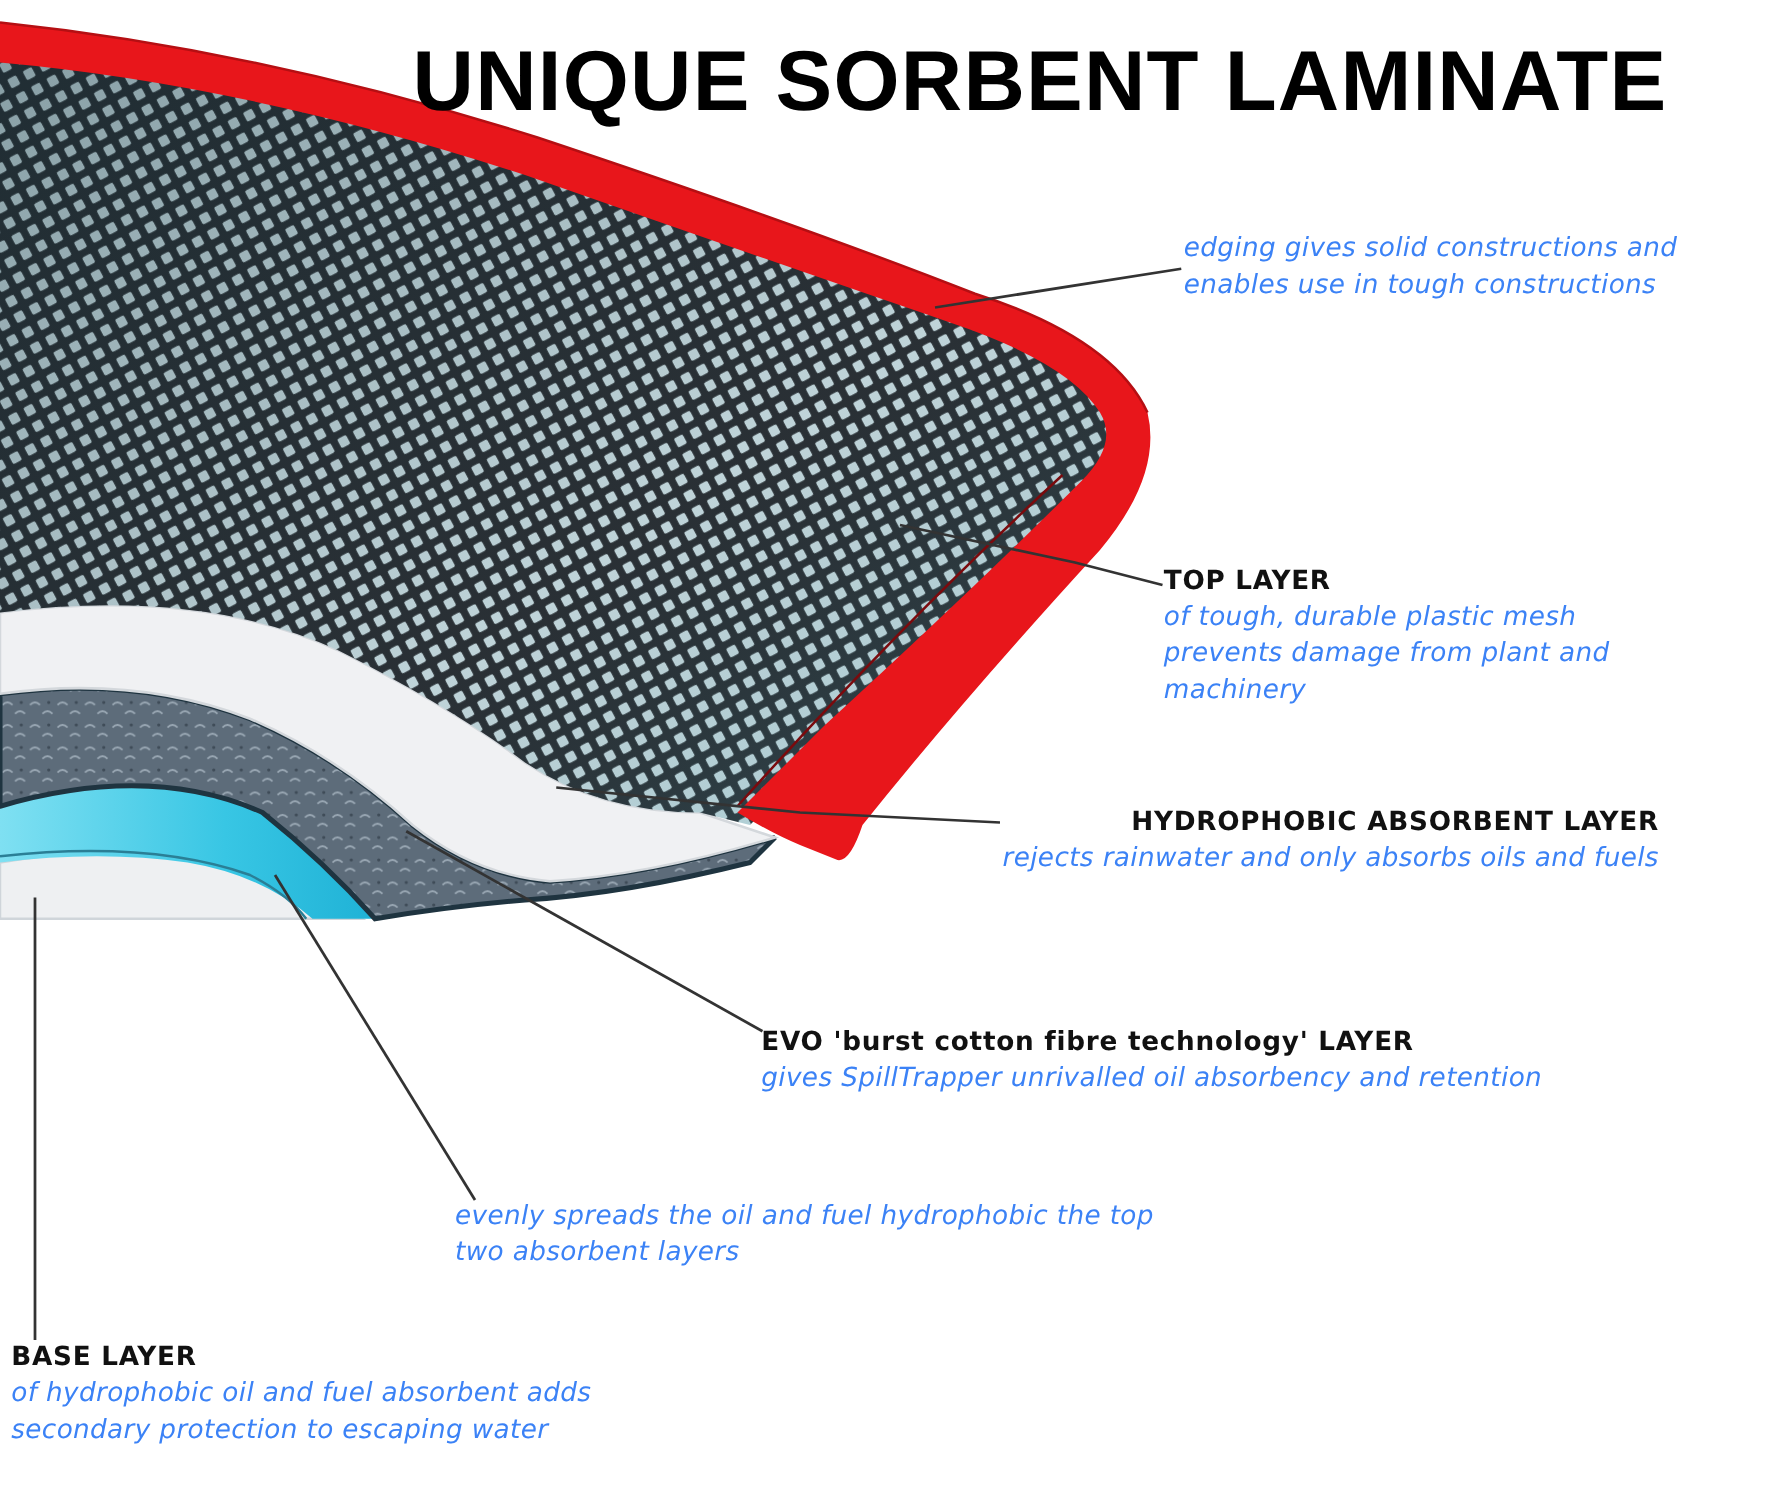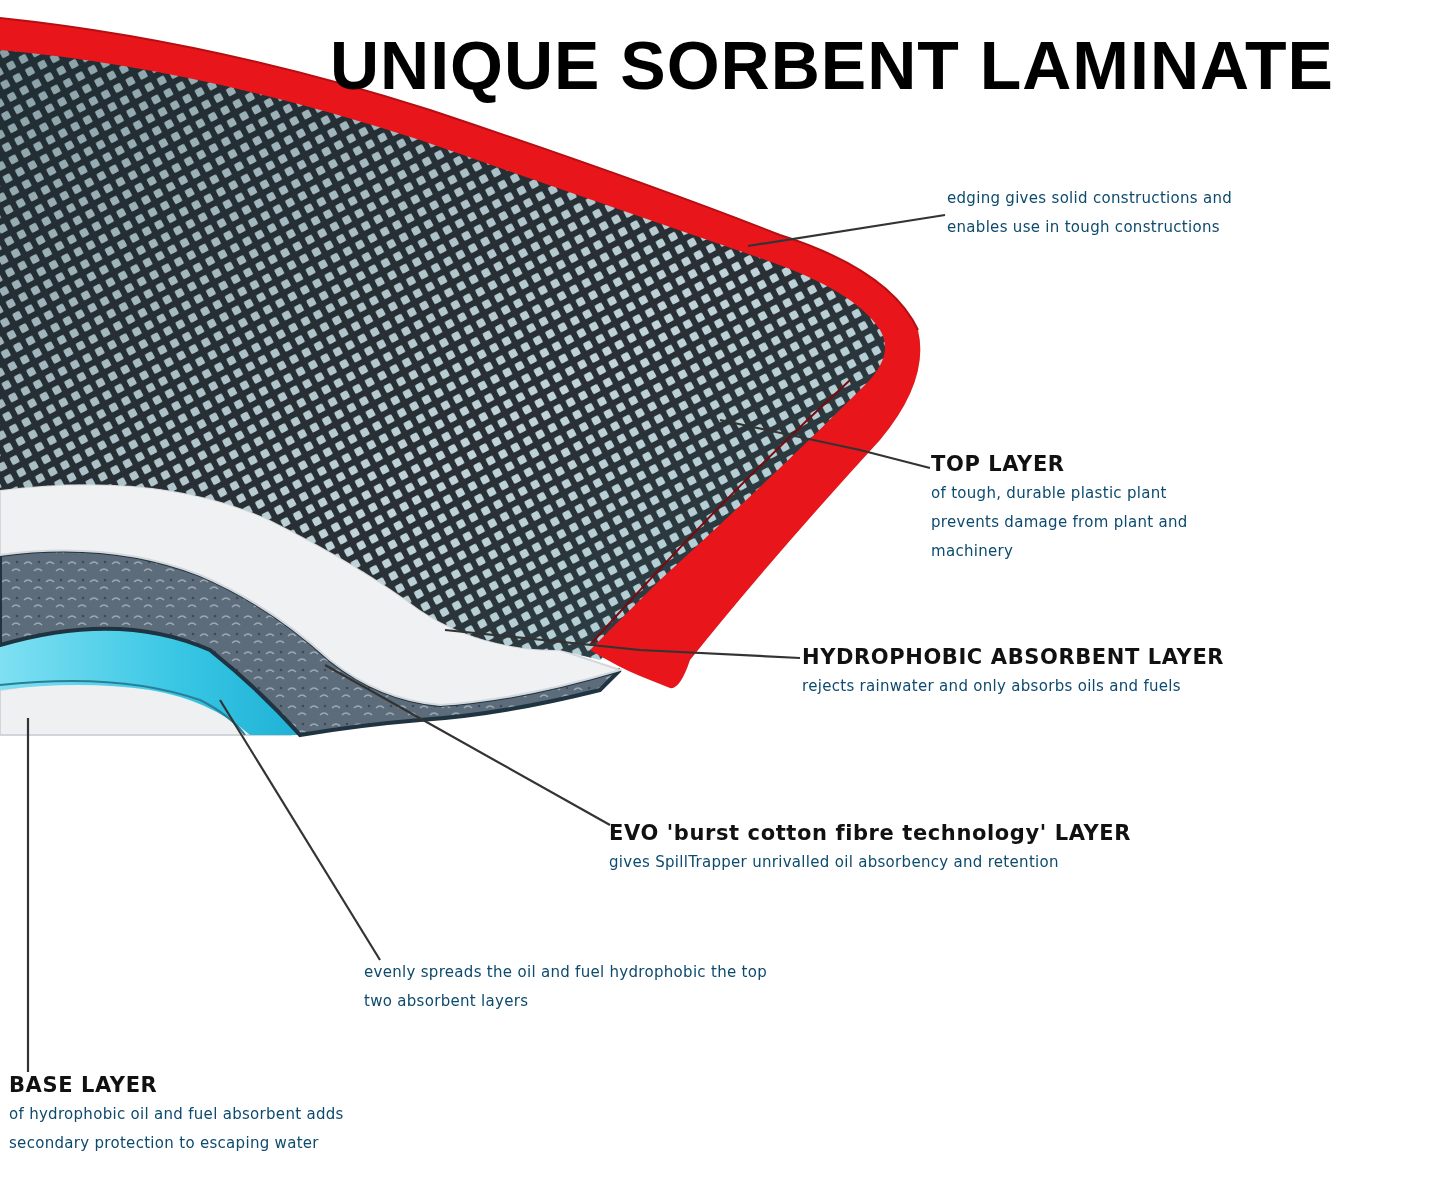--- a/index.html
+++ b/index.html
@@ -5,21 +5,21 @@
   html, body { margin:0; padding:0; background:#ffffff; }
   body { width:1432px; height:1200px; position:relative; overflow:hidden;
          font-family:"DejaVu Sans", "Liberation Sans", sans-serif; color:#111; }
   .title { position:absolute; left:330px; top:30px; width:900px;
            font-family:"Liberation Sans", "DejaVu Sans", sans-serif;
            font-weight:bold; font-size:68px; letter-spacing:1px; color:#000;
            white-space:nowrap; line-height:70px; }
   svg.illus { position:absolute; left:0; top:0; }
   .callout { position:absolute; white-space:nowrap; }
   .callout .head { font-weight:bold; font-size:21px; line-height:29px; letter-spacing:0.6px; color:#111; }
-  .callout .desc { font-size:15px; line-height:29px; letter-spacing:0.3px; color:#0c4a6e; }
+  .callout .desc { font-size:21px; line-height:29px; letter-spacing:0.3px; color:#3b82f6;font-style:italic; }
 </style>
 </head>
 <body>
 
 <svg class="illus" width="1432" height="1200" viewBox="0 0 1432 1200">
   <defs>
     <pattern id="mesh" width="14" height="14" patternUnits="userSpaceOnUse" patternTransform="rotate(-28)">
       <rect width="14" height="14" fill="#2b3035"></rect>
       <rect x="3" y="3" width="8" height="8" rx="1.5" fill="#c9dde2"></rect>
     </pattern>
@@ -68,26 +68,26 @@
 
 <div class="title">UNIQUE SORBENT LAMINATE</div>
 
 <div class="callout" style="left:947px; top:184px;">
   <div class="desc">edging gives solid constructions and</div>
   <div class="desc">enables use in tough constructions</div>
 </div>
 
 <div class="callout" style="left:931px; top:450px;">
   <div class="head">TOP LAYER</div>
-  <div class="desc">of tough, durable plastic plant</div>
+  <div class="desc">of tough, durable plastic mesh</div>
   <div class="desc">prevents damage from plant and</div>
   <div class="desc">machinery</div>
 </div>
 
-<div class="callout" style="left:802px; top:643px;">
+<div class="callout" style="left:802px; top:643px;text-align:right;">
   <div class="head">HYDROPHOBIC ABSORBENT LAYER</div>
   <div class="desc">rejects rainwater and only absorbs oils and fuels</div>
 </div>
 
 <div class="callout" style="left:609px; top:819px;">
   <div class="head">EVO 'burst cotton fibre technology' LAYER</div>
   <div class="desc">gives SpillTrapper unrivalled oil absorbency and retention</div>
 </div>
 
 <div class="callout" style="left:364px; top:958px;">

